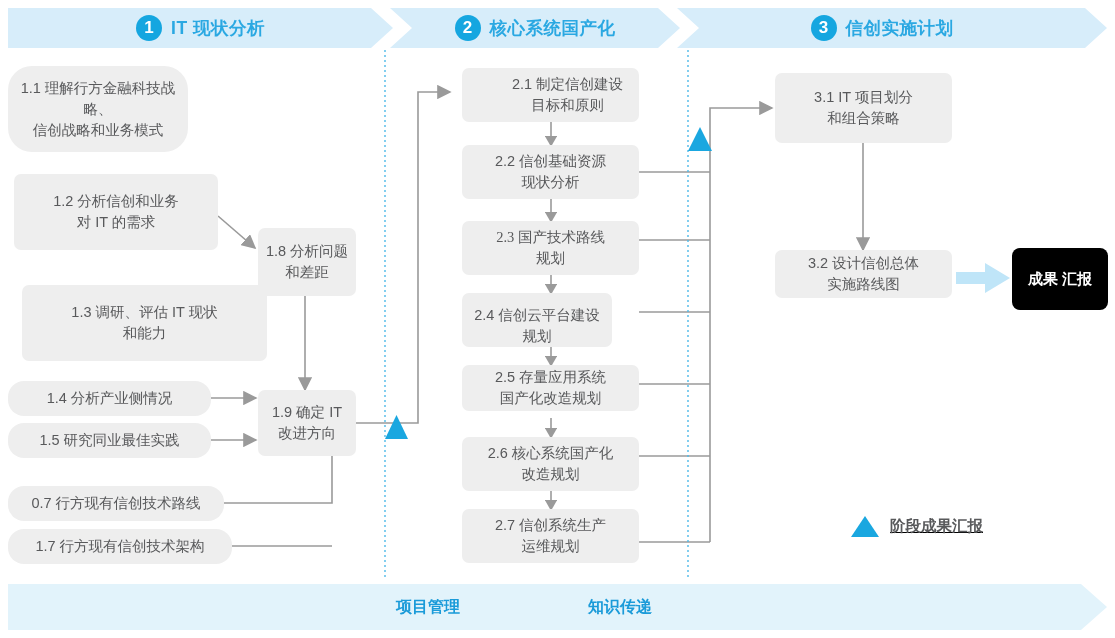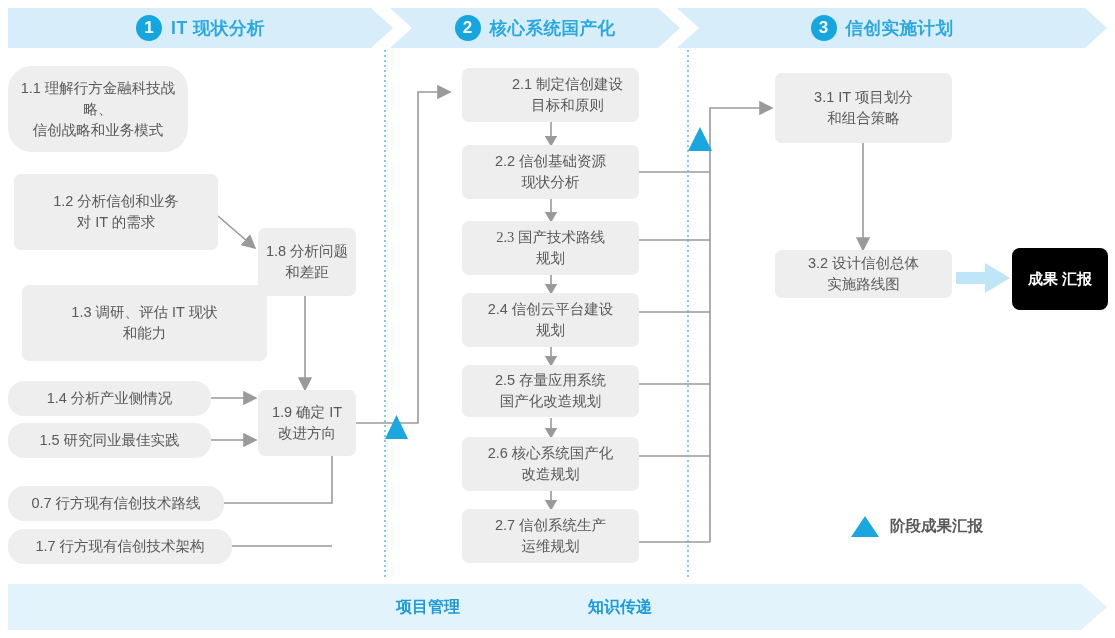--- a/index.html
+++ b/index.html
@@ -230,27 +230,27 @@
       <span>2.2 信创基础资源</span>
       <span>现状分析</span>
     </div>
   </div>
   <div class="box" style="left:462px;top:221px;width:177px;height:54px;font-family:Liberation Serif, serif;">
     <div>
       <span>2.3 国产技术路线</span>
       <span>规划</span>
     </div>
   </div>
-  <div class="box" style="left:462px;top:293px;width:177px;height:54px;">
+  <div class="box" style="left:462px;top:293px;width:150px;height:54px;align-items:flex-end;">
     <div>
       <span>2.4 信创云平台建设</span>
       <span>规划</span>
     </div>
   </div>
-  <div class="box" style="left:462px;top:365px;width:177px;height:52px;">
+  <div class="box" style="left:462px;top:365px;width:177px;height:46px;">
     <div>
       <span>2.5 存量应用系统</span>
       <span>国产化改造规划</span>
     </div>
   </div>
   <div class="box" style="left:462px;top:437px;width:177px;height:54px;">
     <div>
       <span>2.6 核心系统国产化</span>
       <span>改造规划</span>
     </div>
@@ -275,21 +275,21 @@
     </div>
   </div>
 
   <div class="result-box" style="left:1012px;top:248px;width:96px;height:62px;">
     <div>
       <span>成果</span>
       <span>汇报</span>
     </div>
   </div>
 
-  <div class="legend" style="left:851px;top:516px;">
+  <div class="legend" style="left:851px;top:516px;text-decoration:underline;">
     <div class="tri"></div>
     <div class="legend-text">阶段成果汇报</div>
   </div>
 
   <div class="bottom-band">
     <div class="shape"></div>
     <div class="bottom-label" style="left:388px;">项目管理</div>
     <div class="bottom-label" style="left:580px;">知识传递</div>
   </div>
 

